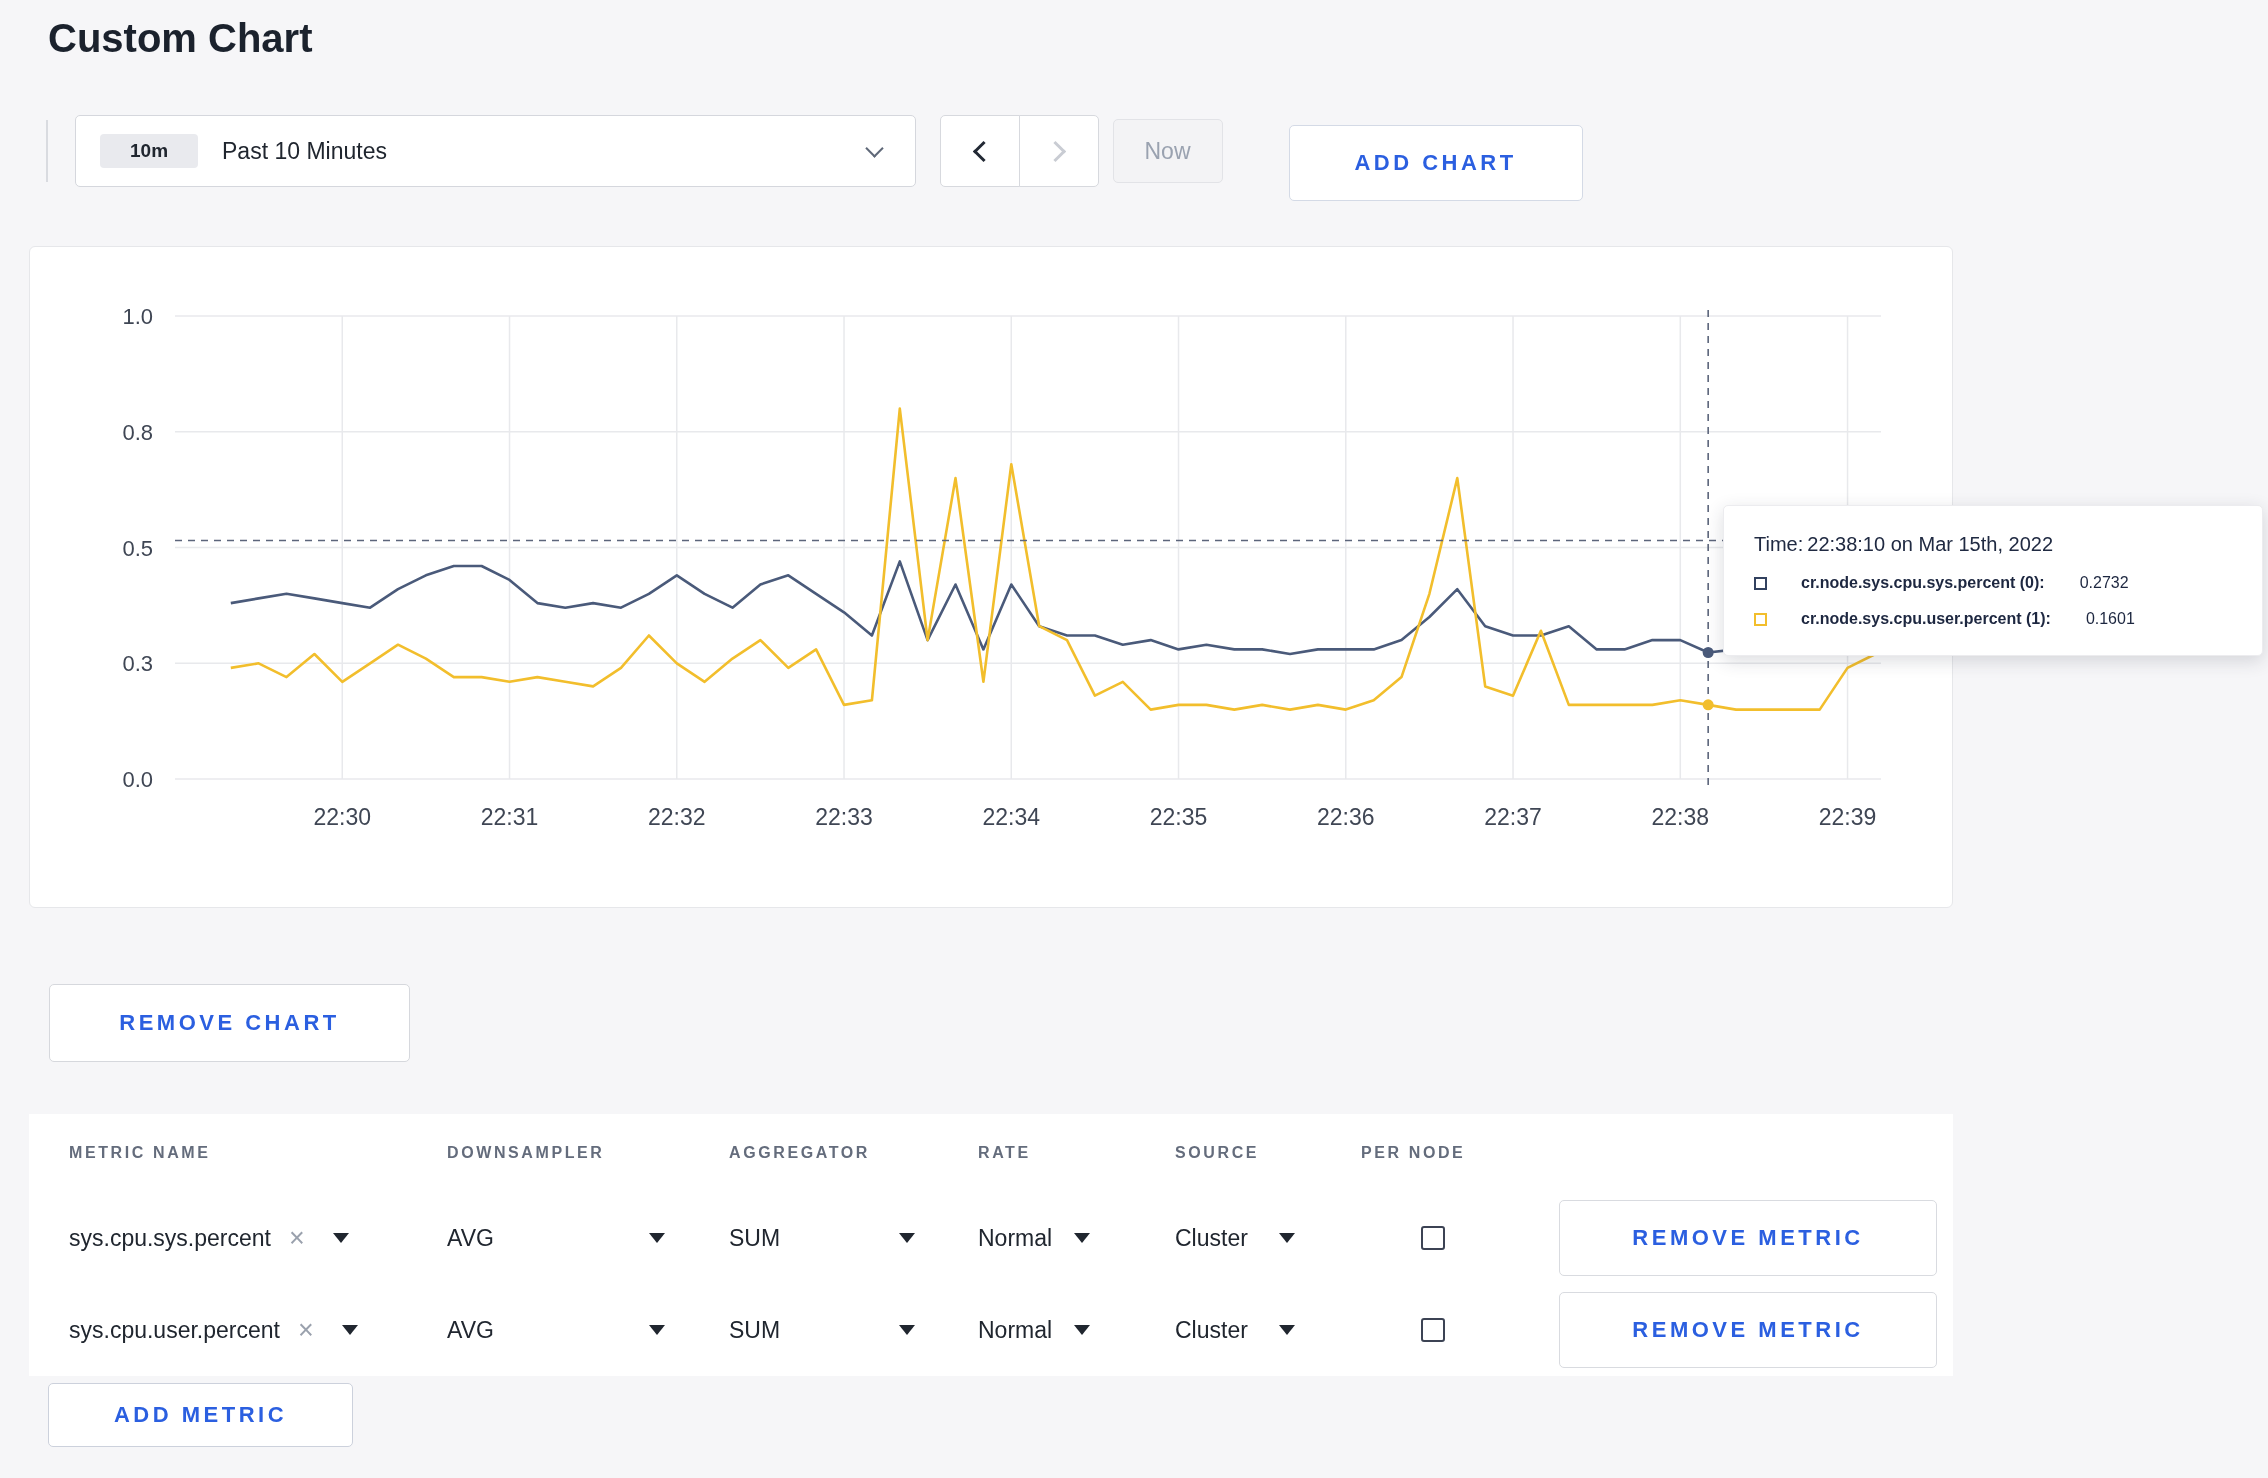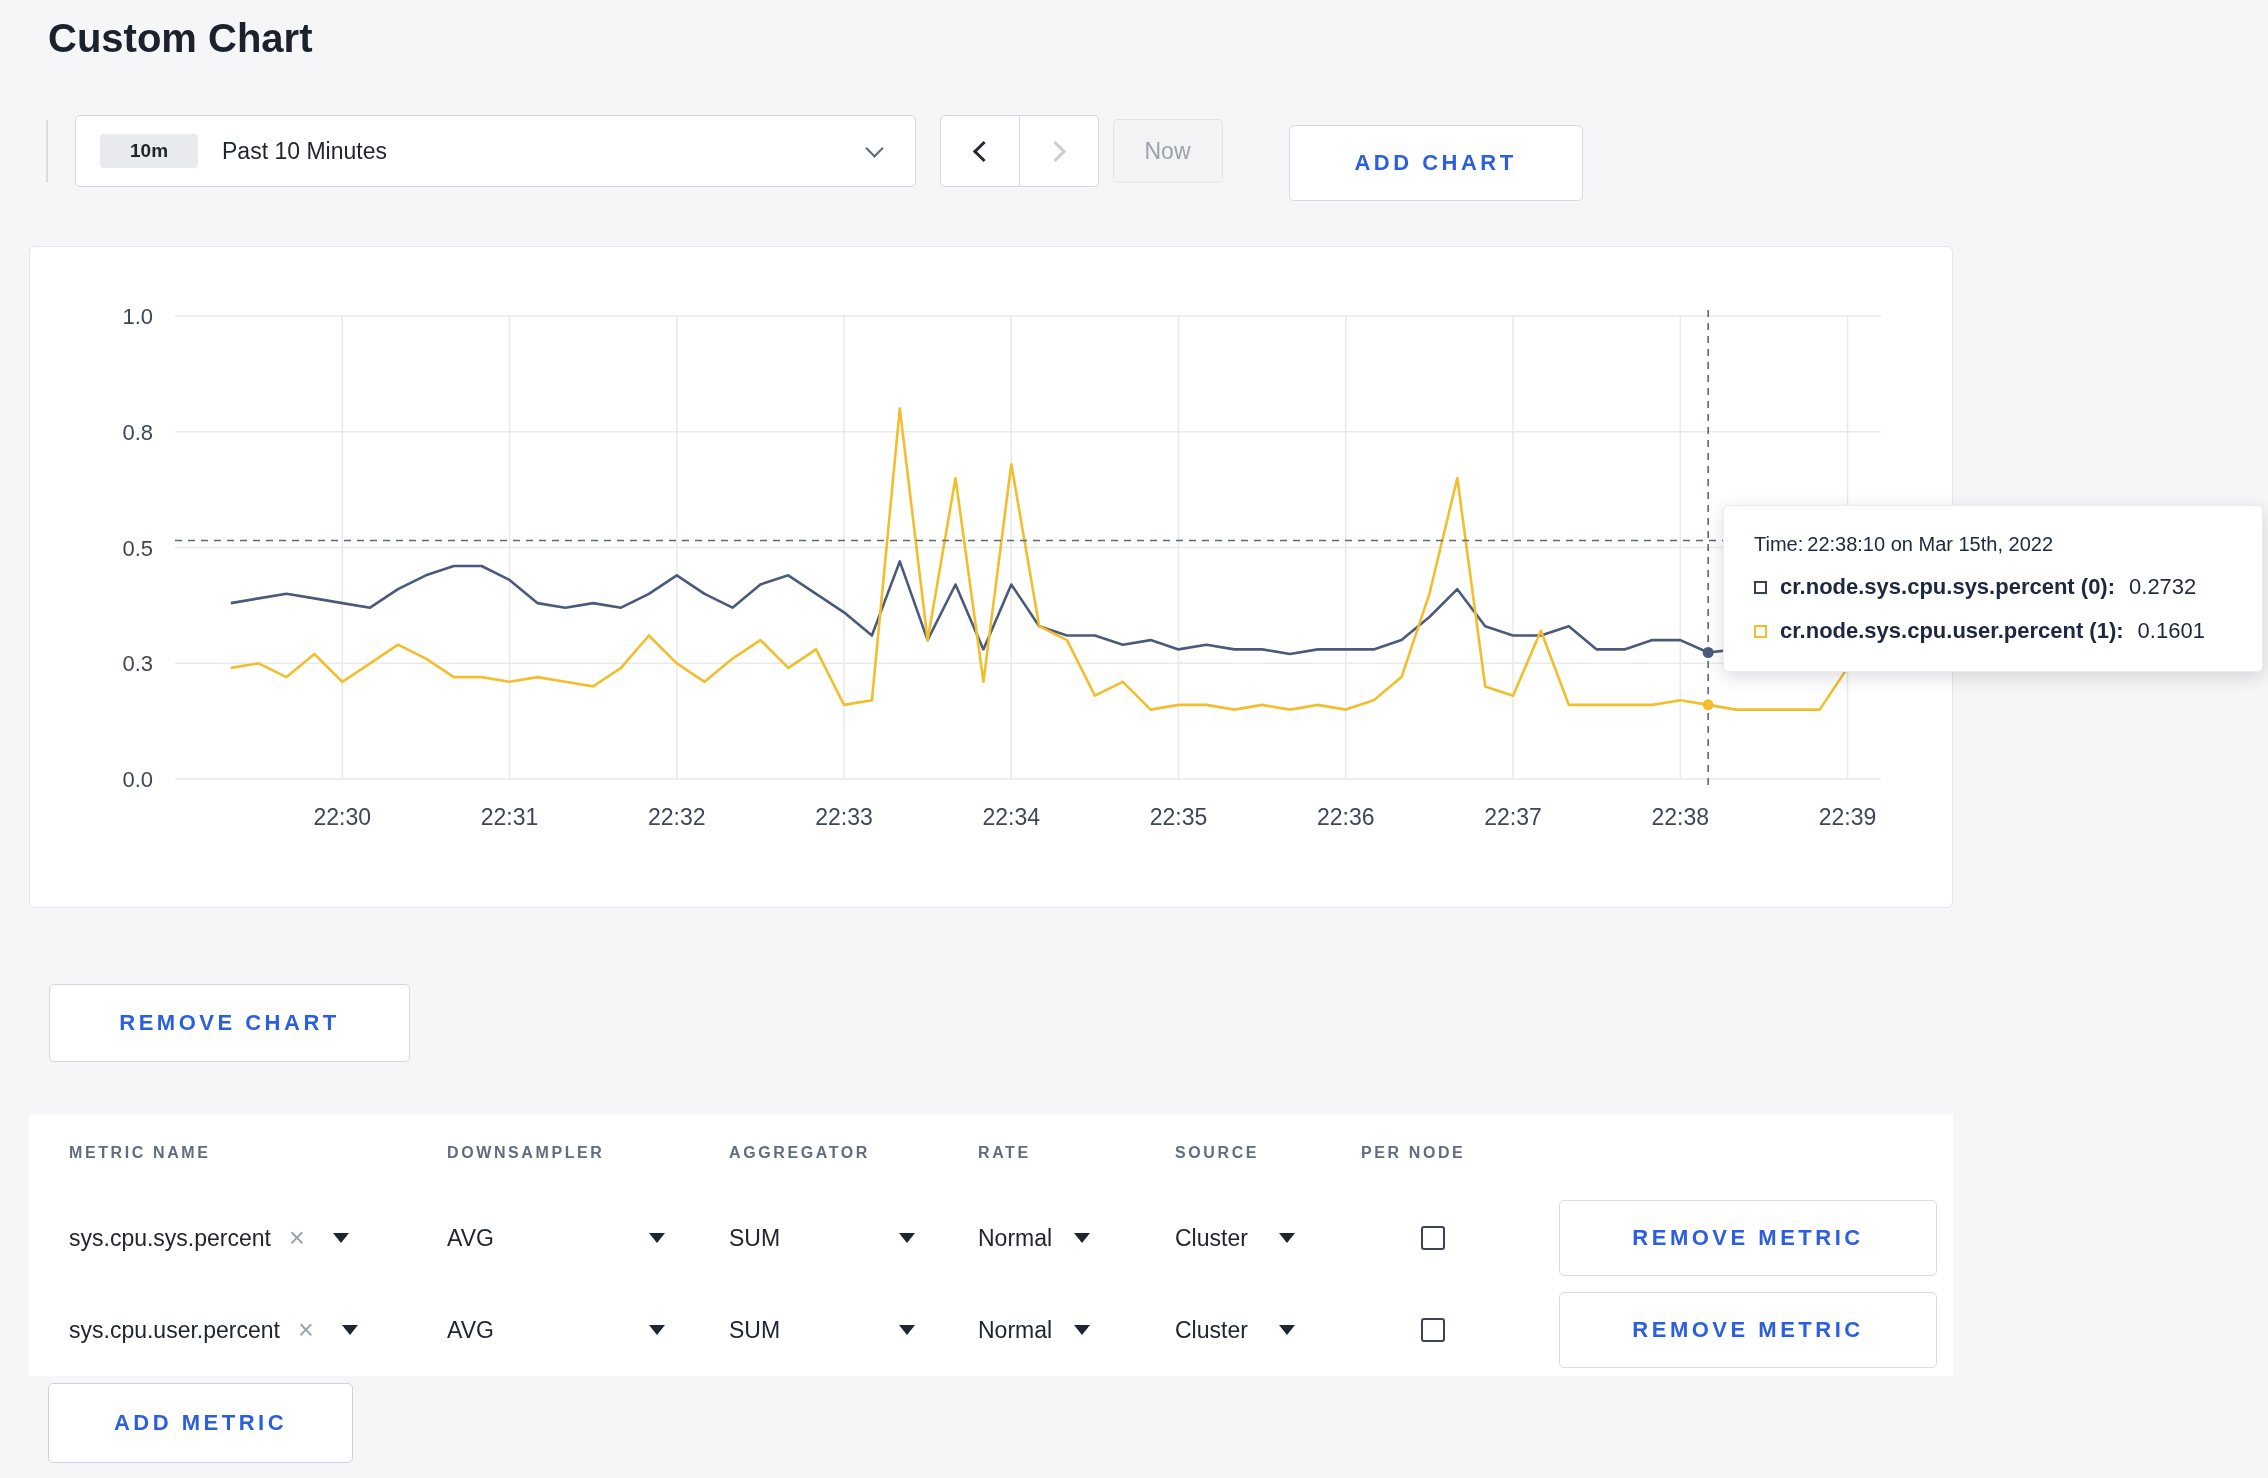--- a/index.html
+++ b/index.html
@@ -44,21 +44,21 @@
   .chart-card { position: relative; margin: 57px 0 0 29px; width: 1924px; height: 662px;
     background: #fff; border: 1.5px solid #e6e7ea; border-radius: 6px; }
   #chart-svg { display: block; }
   #chart-svg text { font-family: "Liberation Sans", sans-serif; }
 
   .tooltip { position: absolute; left: 1693px; top: 258px; width: 540px;
     background: #fff; border: 1px solid #ececef; border-radius: 5px;
     box-shadow: 0 5px 18px rgba(40,45,60,.16); padding: 27px 30px; z-index: 5; }
   .tt-time { font-size: 20px; color: #202a42; }
   .tt-time-label { font-weight: 400; margin-right: 4px; }
-  .tt-row { display: flex; align-items: center; margin-top: 18px; font-size: 22px; }
+  .tt-row { display: flex; align-items: center; margin-top: 18px; font-size: 16px; gap: 21px; }
   .tt-swatch { width: 13px; height: 13px; border: 2.5px solid; background: #fff; margin-right: 13px; flex: none; }
   .tt-swatch.sys  { border-color: #32415f; }
   .tt-swatch.user { border-color: #f2be2c; }
   .tt-name { font-weight: 700; color: #1d2740; white-space: nowrap; }
   .tt-val { margin-left: 14px; color: #1d2740; }
 
   
   .chart-footer { display: flex; align-items: center; margin: 76px 0 0 29px; }
   .units-select { display: flex; align-items: center; justify-content: center;
     width: 262px; height: 76px; background: #fff; border: 1.5px solid #d6d8dd; border-radius: 5px; cursor: pointer; }
@@ -76,21 +76,21 @@
   .cell-text { font-size: 23px; color: var(--dark); }
   .m-clear { margin-left: 18px; font-size: 27px; color: #9aa1ad; line-height: 1; cursor: pointer; }
   .caret { width: 0; height: 0; border-left: 8px solid transparent; border-right: 8px solid transparent;
     border-top: 10px solid #20262f; cursor: pointer; }
   .m-cell .caret { margin-left: 28px; }
   .sel { display: flex; align-items: center; justify-content: space-between; cursor: pointer; }
   .sel.ds { width: 218px; } .sel.ag { width: 186px; } .sel.rt { width: 112px; } .sel.src { width: 120px; }
   .checkbox { width: 24px; height: 24px; border: 2px solid #3c4354; border-radius: 3px;
     background: #fff; margin-left: 60px; cursor: pointer; }
   .remove-metric-btn { width: 378px; height: 76px; border-color: #d9dbe0; }
-  .add-metric-btn { margin: 7px 1px 0 48px; width: 305px; height: 80px; border-color: #ccd1dc; }
+  .add-metric-btn { margin: 7px 1px 0 48px; width: 305px; height: 64px; border-color: #ccd1dc; }
 </style>
 </head>
 <body>
 
 <div>
 
   <h1 class="page-title">Custom Chart</h1>
 
   <div class="toolbar">
     <div class="toolbar-divider"></div>

